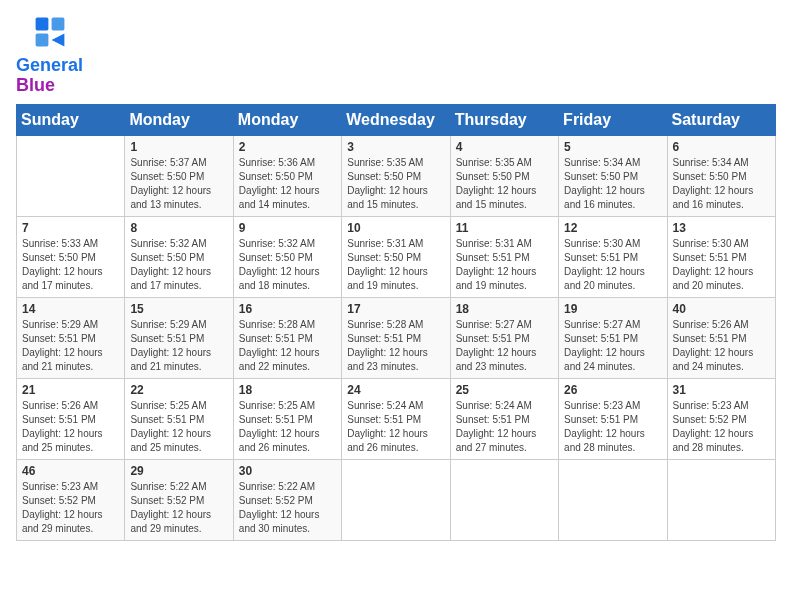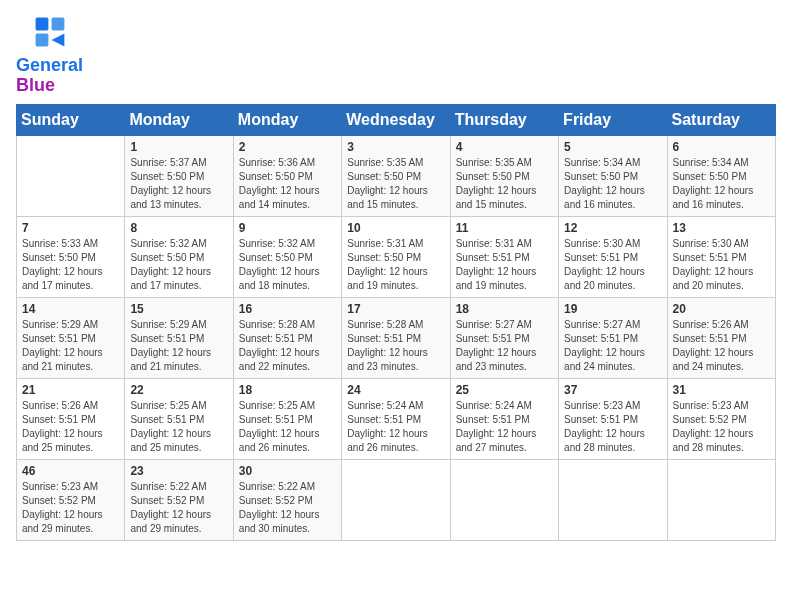--- a/index.html
+++ b/index.html
@@ -197,21 +197,21 @@
         </td>
         <td>
           <span class="day-num">18</span>
           <div class="day-info">Sunrise: 5:27 AM<br>Sunset: 5:51 PM<br>Daylight: 12 hours and 23 minutes.</div>
         </td>
         <td>
           <span class="day-num">19</span>
           <div class="day-info">Sunrise: 5:27 AM<br>Sunset: 5:51 PM<br>Daylight: 12 hours and 24 minutes.</div>
         </td>
         <td>
-          <span class="day-num">20</span>
+          <span class="day-num">40</span>
           <div class="day-info">Sunrise: 5:26 AM<br>Sunset: 5:51 PM<br>Daylight: 12 hours and 24 minutes.</div>
         </td>
       </tr>
       <tr>
         <td>
           <span class="day-num">21</span>
           <div class="day-info">Sunrise: 5:26 AM<br>Sunset: 5:51 PM<br>Daylight: 12 hours and 25 minutes.</div>
         </td>
         <td>
           <span class="day-num">22</span>
@@ -223,35 +223,35 @@
         </td>
         <td>
           <span class="day-num">24</span>
           <div class="day-info">Sunrise: 5:24 AM<br>Sunset: 5:51 PM<br>Daylight: 12 hours and 26 minutes.</div>
         </td>
         <td>
           <span class="day-num">25</span>
           <div class="day-info">Sunrise: 5:24 AM<br>Sunset: 5:51 PM<br>Daylight: 12 hours and 27 minutes.</div>
         </td>
         <td>
-          <span class="day-num">37</span>
+          <span class="day-num">26</span>
           <div class="day-info">Sunrise: 5:23 AM<br>Sunset: 5:51 PM<br>Daylight: 12 hours and 28 minutes.</div>
         </td>
         <td>
           <span class="day-num">31</span>
           <div class="day-info">Sunrise: 5:23 AM<br>Sunset: 5:52 PM<br>Daylight: 12 hours and 28 minutes.</div>
         </td>
       </tr>
       <tr>
         <td>
           <span class="day-num">46</span>
           <div class="day-info">Sunrise: 5:23 AM<br>Sunset: 5:52 PM<br>Daylight: 12 hours and 29 minutes.</div>
         </td>
         <td>
-          <span class="day-num">23</span>
+          <span class="day-num">29</span>
           <div class="day-info">Sunrise: 5:22 AM<br>Sunset: 5:52 PM<br>Daylight: 12 hours and 29 minutes.</div>
         </td>
         <td>
           <span class="day-num">30</span>
           <div class="day-info">Sunrise: 5:22 AM<br>Sunset: 5:52 PM<br>Daylight: 12 hours and 30 minutes.</div>
         </td>
         <td class="empty-cell"></td>
         <td class="empty-cell"></td>
         <td class="empty-cell"></td>
         <td class="empty-cell"></td>

